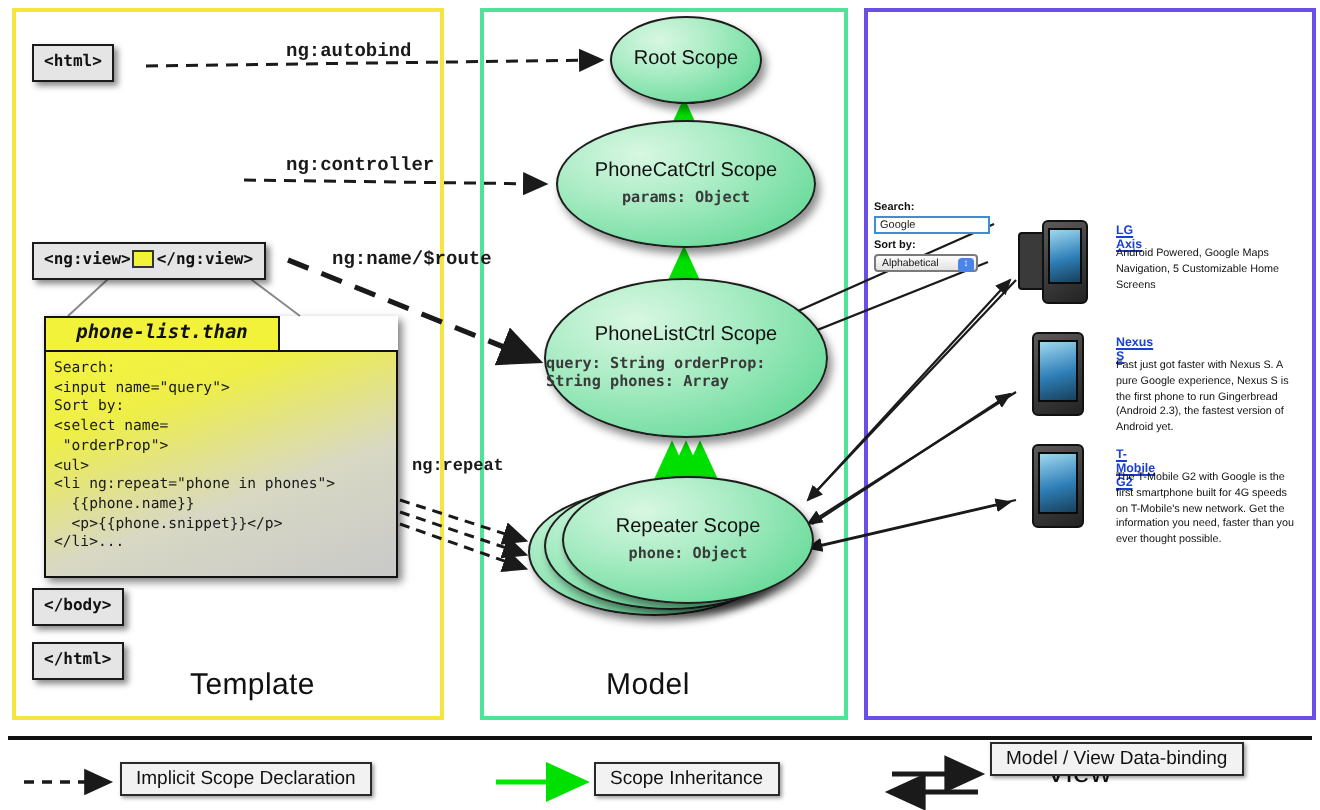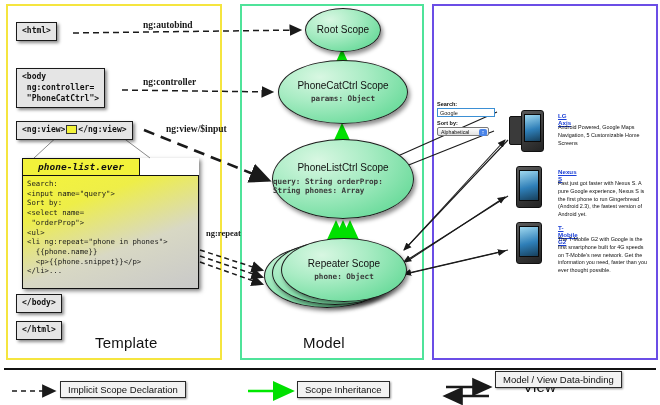--- a/index.html
+++ b/index.html
@@ -82,21 +82,21 @@
   .ph-body{position:absolute;border:1px solid #111;border-radius:3px;
            background:linear-gradient(150deg,#5a5a5a,#232323);}
   .ph-screen{position:absolute;background:linear-gradient(165deg,#9fd8ef,#2f7fb8 55%,#17405c);
              border:.5px solid #0a0a0a;}
   .ph-kbd{position:absolute;background:#3a3a3a;border:1px solid #111;border-radius:2px;}
   .ph-name{position:absolute;font-size:6.2px;color:#1a3fd6;text-decoration:underline;font-weight:bold;}
   .ph-desc{position:absolute;width:92px;font-size:5.4px;line-height:1.45;color:#111;}
 
   
   .conn-label{position:absolute;
-              font-family:Liberation Serif, serif;
+              font-family:Liberation Mono, monospace;
               font-weight:bold;color:#1a1a1a;white-space:nowrap;}
   #cl-autobind  {left:143px;top:20px; font-size:9.5px;}
   #cl-controller{left:143px;top:77px; font-size:9.5px;}
   #cl-route     {left:166px;top:124px;font-size:9.5px;}
   #cl-repeat    {left:206px;top:228px;font-size:8.5px;}
 
   
   #legend-rule{position:absolute;left:4px;top:368px;width:652px;height:2px;background:#111;}
   .lg-box{position:absolute;border:1.5px solid #2a2a2a;background:#f2f2f2;
           box-shadow:1px 1px 2px rgba(0,0,0,.4);
@@ -161,29 +161,26 @@
     <path d="M406,262 L505,197" stroke="#1a1a1a" stroke-width="1.1" fill="none" marker-end="url(#mk-thin)"></path>
     <path d="M406,274 L505,251" stroke="#1a1a1a" stroke-width="1.1" fill="none" marker-end="url(#mk-thin)"></path>
 
     <path d="M12,391 L54,391" stroke="#1a1a1a" stroke-width="1.7" fill="none" stroke-dasharray="5,4" marker-end="url(#mk-dark)"></path>
     <path d="M248,391 L291,391" stroke="#00e800" stroke-width="2.6" fill="none" marker-end="url(#mk-green)"></path>
     <path d="M446,387 L489,387" stroke="#1a1a1a" stroke-width="2.4" fill="none" marker-end="url(#mk-dark)"></path>
     <path d="M489,396 L446,396" stroke="#1a1a1a" stroke-width="2.4" fill="none" marker-end="url(#mk-dark)"></path>
   </svg>
 
   <div class="tag" id="tag-html">&lt;html&gt;</div>
-  <div class="tag" id="tag-body">&lt;body
- ng:controller=
- "PhoneCatCtrl"&gt;</div>
   <div class="tag" id="tag-ngview"><span>&lt;ng:view&gt;</span><span class="ngview-slot"></span><span>&lt;/ng:view&gt;</span></div>
   <div class="tag" id="tag-cbody">&lt;/body&gt;</div>
   <div class="tag" id="tag-chtml">&lt;/html&gt;</div>
 
   <div id="code-card">
-    <div id="code-title">phone-list.ever</div>
+    <div id="code-title">phone-list.than</div>
     <div id="code-body">Search:
 &lt;input name="query"&gt;
 Sort by:
 &lt;select name=
  "orderProp"&gt;
 &lt;ul&gt;
 &lt;li ng:repeat="phone in phones"&gt;
   {{phone.name}}
   &lt;p&gt;{{phone.snippet}}&lt;/p&gt;
 &lt;/li&gt;...</div>
@@ -244,21 +241,21 @@
     <div class="phone-thumb" style="left:512px;top:222px;">
       <div class="ph-body" style="left:4px;top:0;width:24px;height:40px;"></div>
       <div class="ph-screen" style="left:7px;top:4px;width:18px;height:29px;"></div>
     </div>
     <div class="ph-name" style="left:558px;top:224px;">T-Mobile G2</div>
     <div class="ph-desc" style="left:558px;top:236px;">The T-Mobile G2 with Google is the first smartphone built for 4G speeds on T-Mobile's new network. Get the information you need, faster than you ever thought possible.</div>
   </div>
 
   <div class="conn-label" id="cl-autobind">ng:autobind</div>
   <div class="conn-label" id="cl-controller">ng:controller</div>
-  <div class="conn-label" id="cl-route">ng:view/$input</div>
+  <div class="conn-label" id="cl-route">ng:name/$route</div>
   <div class="conn-label" id="cl-repeat">ng:repeat</div>
 
   <div id="legend-rule"></div>
   <div class="lg-box" id="lg-box-1">Implicit Scope Declaration</div>
   <div class="lg-box" id="lg-box-2">Scope Inheritance</div>
   <div class="lg-box" id="lg-box-3">Model / View Data-binding</div>
 
 </div>
 
 </body></html>

